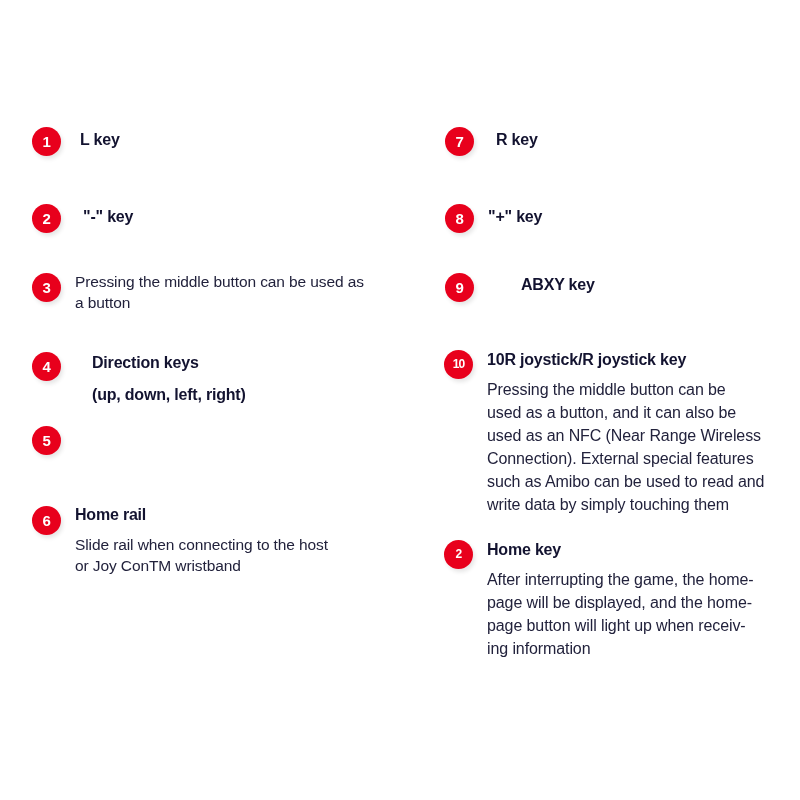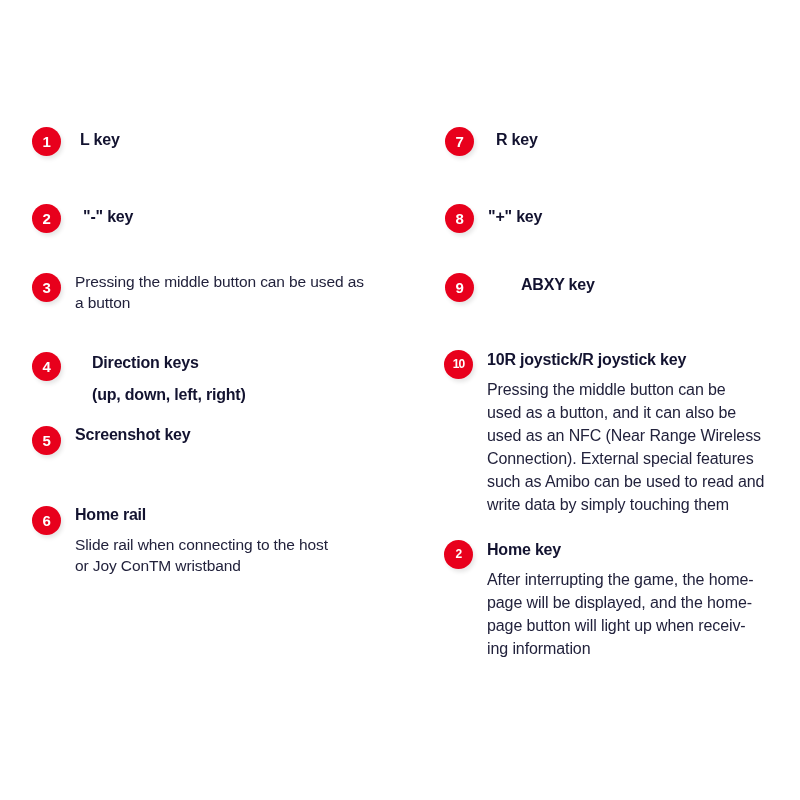--- a/index.html
+++ b/index.html
@@ -112,21 +112,20 @@
       <div class="badge" style="left:32px; top:0px;">4</div>
       <div class="item-body" style="left:92px; top:-5px; width:345px;">
         <div class="item-title" style="line-height:32px;">Direction keys
 (up, down, left, right)</div>
       </div>
     </div>
 
     <div class="legend-item" style="top:426px;">
       <div class="badge" style="left:32px; top:0px;">5</div>
       <div class="item-body" style="left:75px; top:-5px; width:345px;">
-        <div class="item-title">Screenshot key</div>
       </div>
     </div>
 
     <div class="legend-item" style="top:506px;">
       <div class="badge" style="left:32px; top:0px;">6</div>
       <div class="item-body" style="left:75px; top:-5px; width:345px;">
         <div class="item-title">Home rail</div>
         <div class="item-desc" style="margin-top:5px;">Slide rail when connecting to the host
 or Joy ConTM wristband</div>
       </div>

